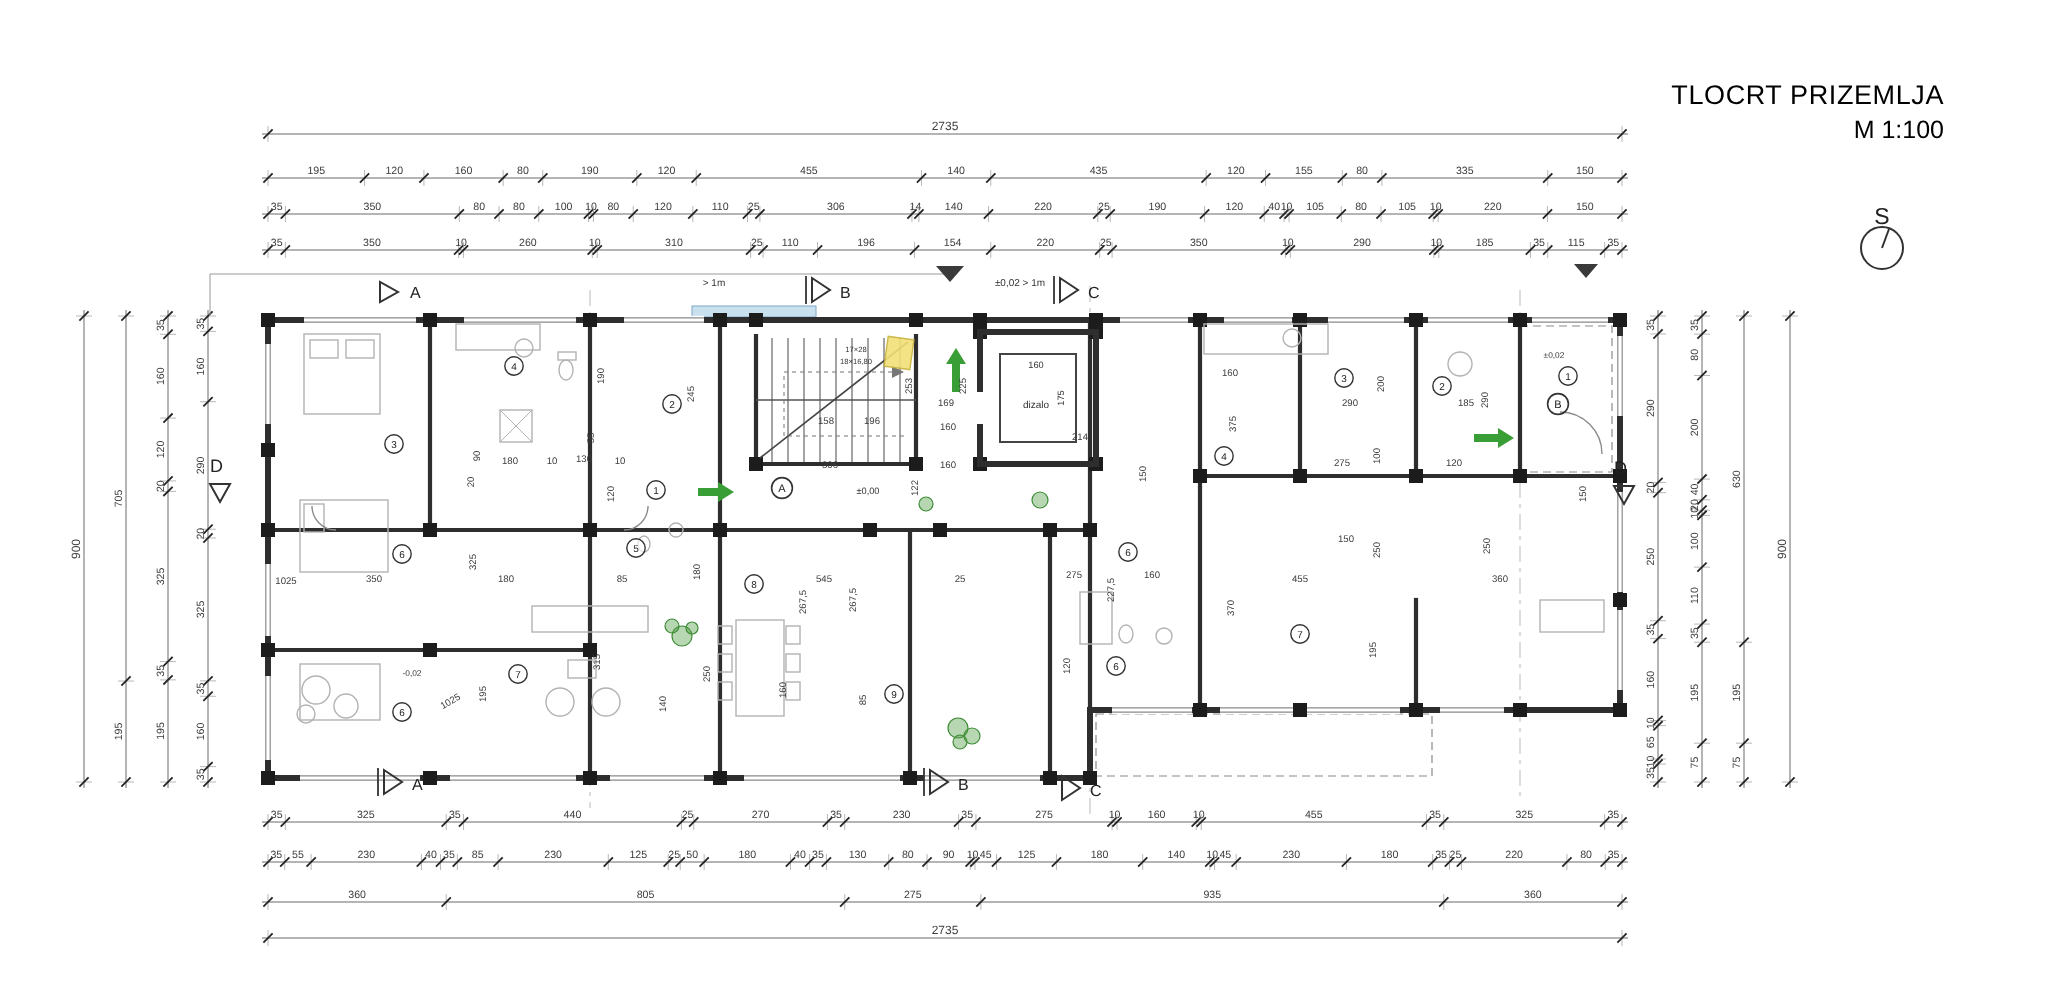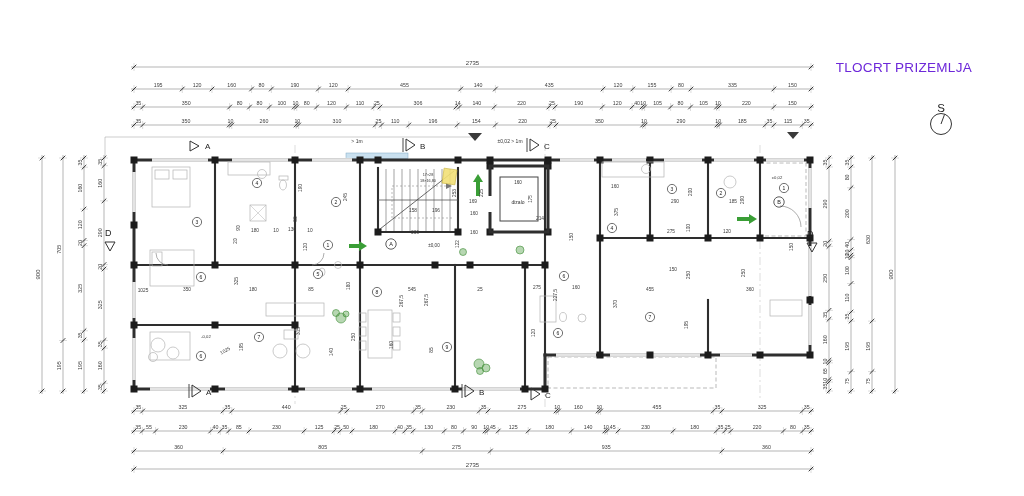--- a/index.html
+++ b/index.html
@@ -1,28 +1,29 @@
 <!DOCTYPE html>
 <html><head>
 <meta charset="utf-8">
 <style>
   html,body{margin:0;padding:0;background:#e8e8e8;}
   #page{position:relative;width:1024px;height:496px;background:#ffffff;overflow:hidden;
         font-family:"Liberation Sans", sans-serif;}
-  #title-block{position:absolute;top:60px;left:760px;width:212px;text-align:right;color:#6d28d9;}
+  #title-block{position:absolute;top:40px;left:760px;width:212px;text-align:right;color:#000000;}
   #title-block .t1{font-size:13.5px;letter-spacing:.3px;}
   #title-block .t2{font-size:12.5px;margin-top:3px;}
   svg text{font-family:"Liberation Sans", sans-serif;}
 </style>
 </head>
 <body>
 
 <div id="page">
   <div id="title-block">
     <div class="t1">TLOCRT PRIZEMLJA</div>
+    <div class="t2">M 1:100</div>
   </div>
 
   <svg id="plan" width="1024" height="496" viewBox="0 0 1024 496">
     <g>
       <text x="941" y="112" font-size="11.5" text-anchor="middle" fill="#222">S</text>
       <circle cx="941" cy="124" r="10.5" fill="none" stroke="#333" stroke-width="1"></circle>
       <line x1="941" y1="124" x2="944.5" y2="114.5" stroke="#333" stroke-width="1"></line>
     </g>
   <line x1="131" y1="67" x2="814" y2="67" stroke="#6a6a6a" stroke-width="0.5"></line>
       <line x1="134" y1="63" x2="134" y2="71" stroke="#999" stroke-width="0.35"></line>

